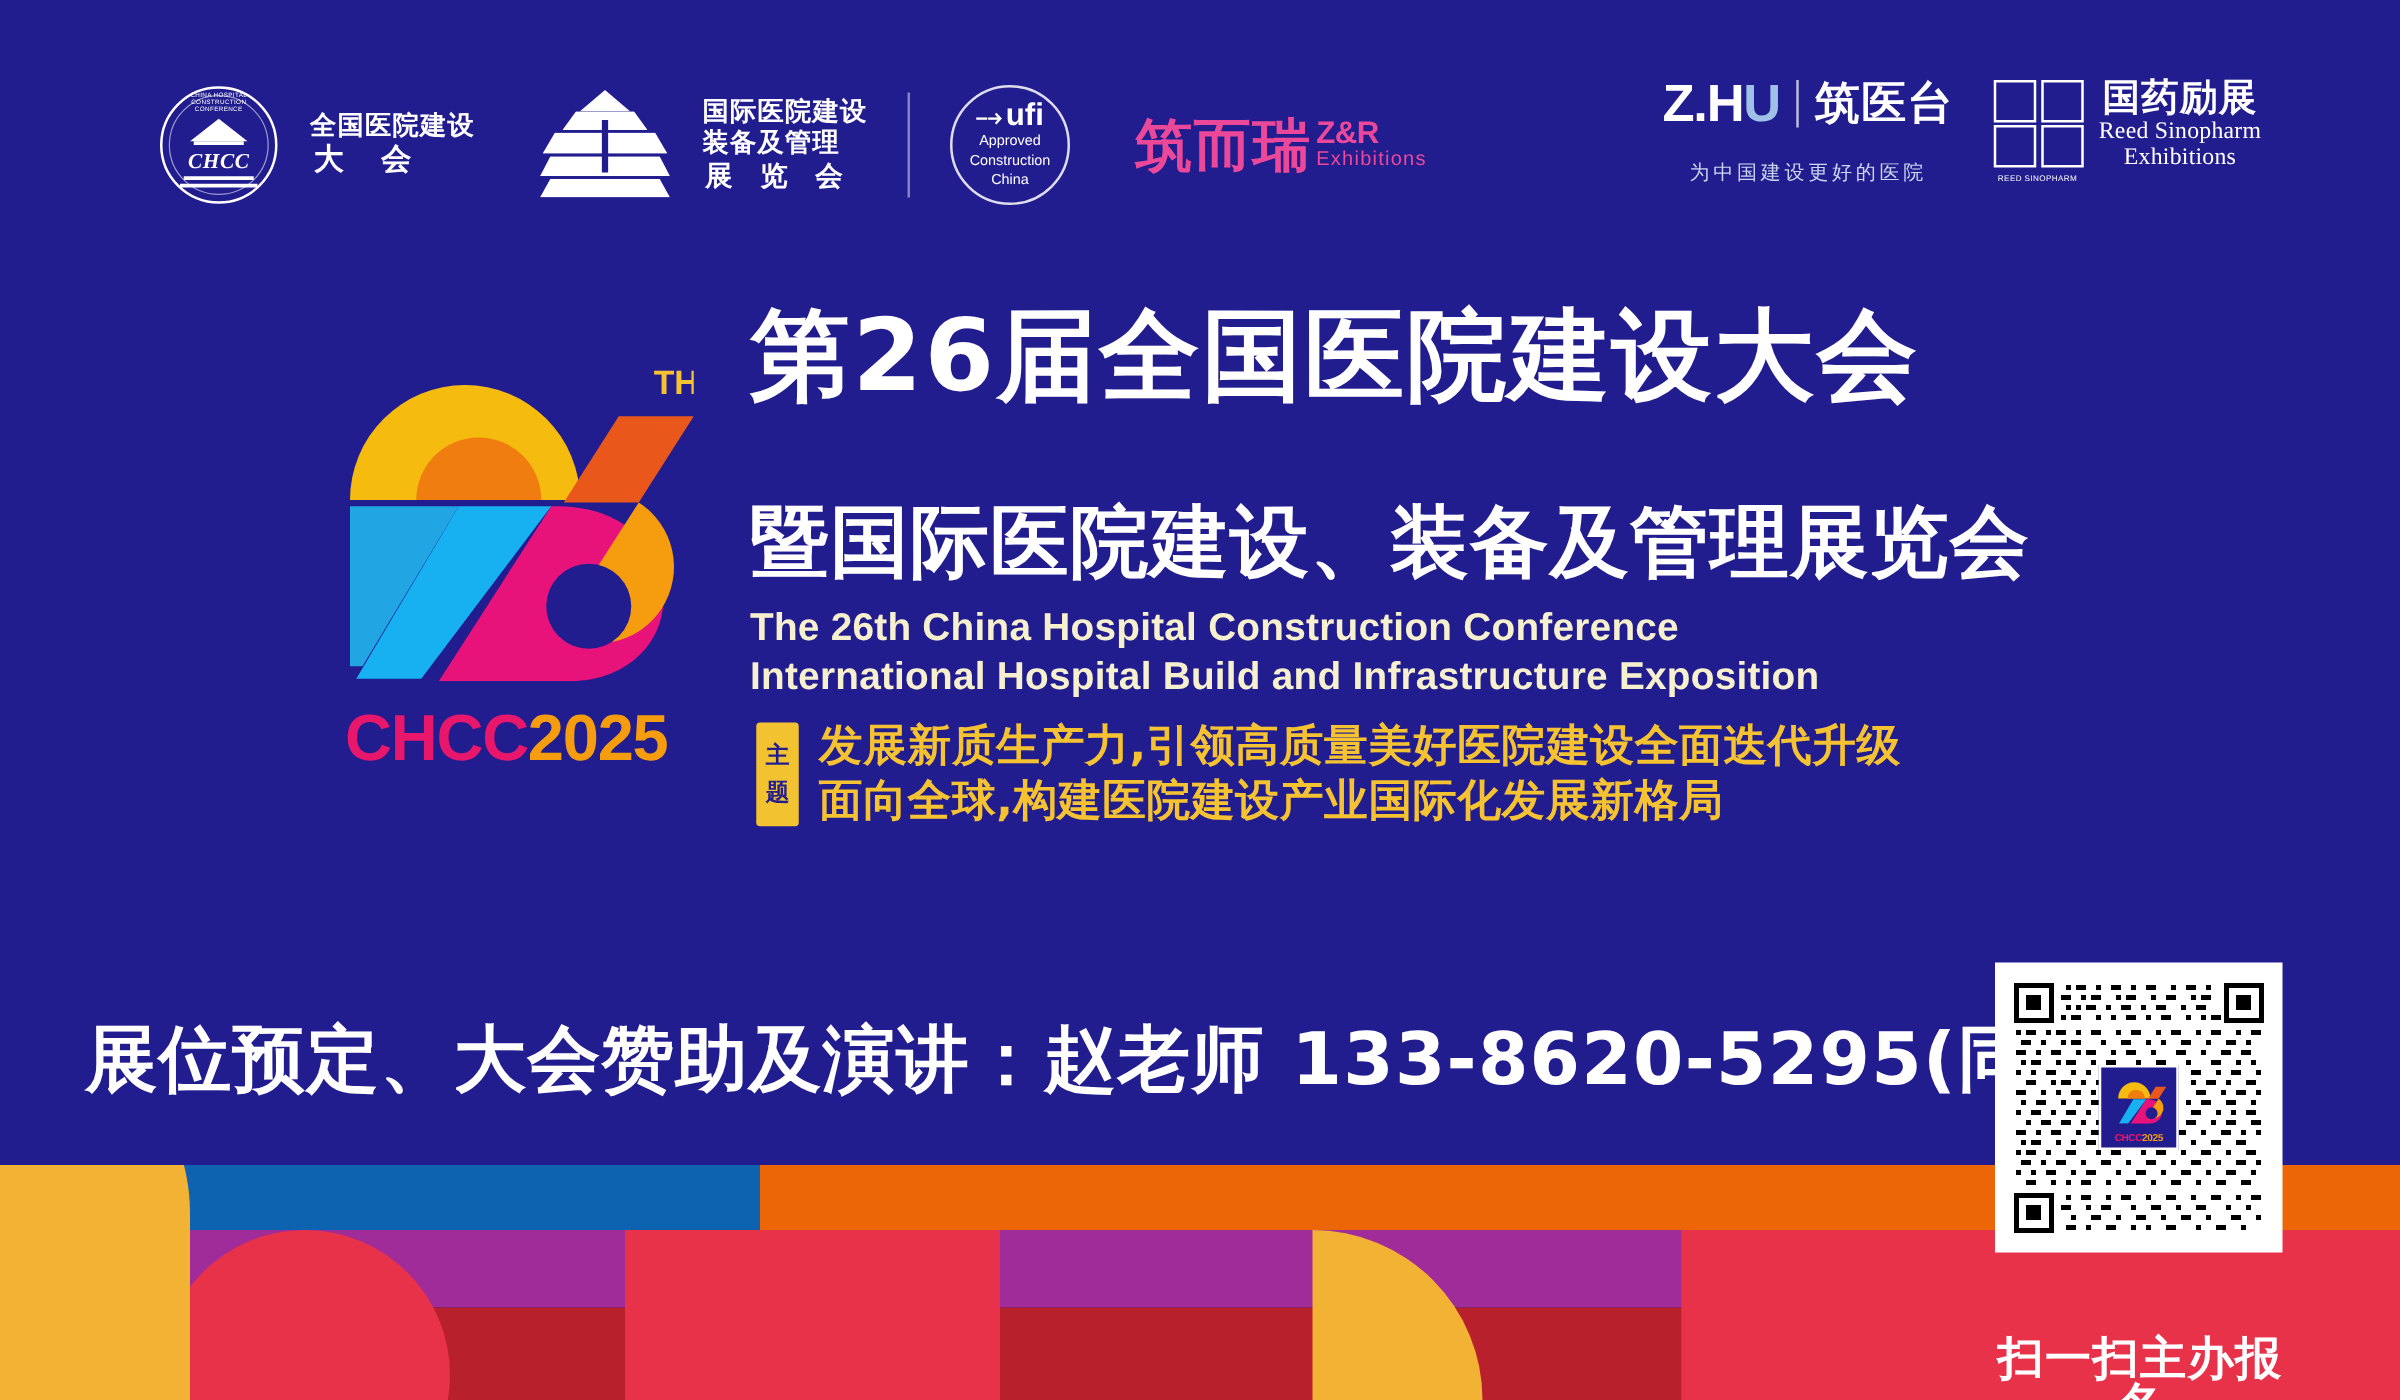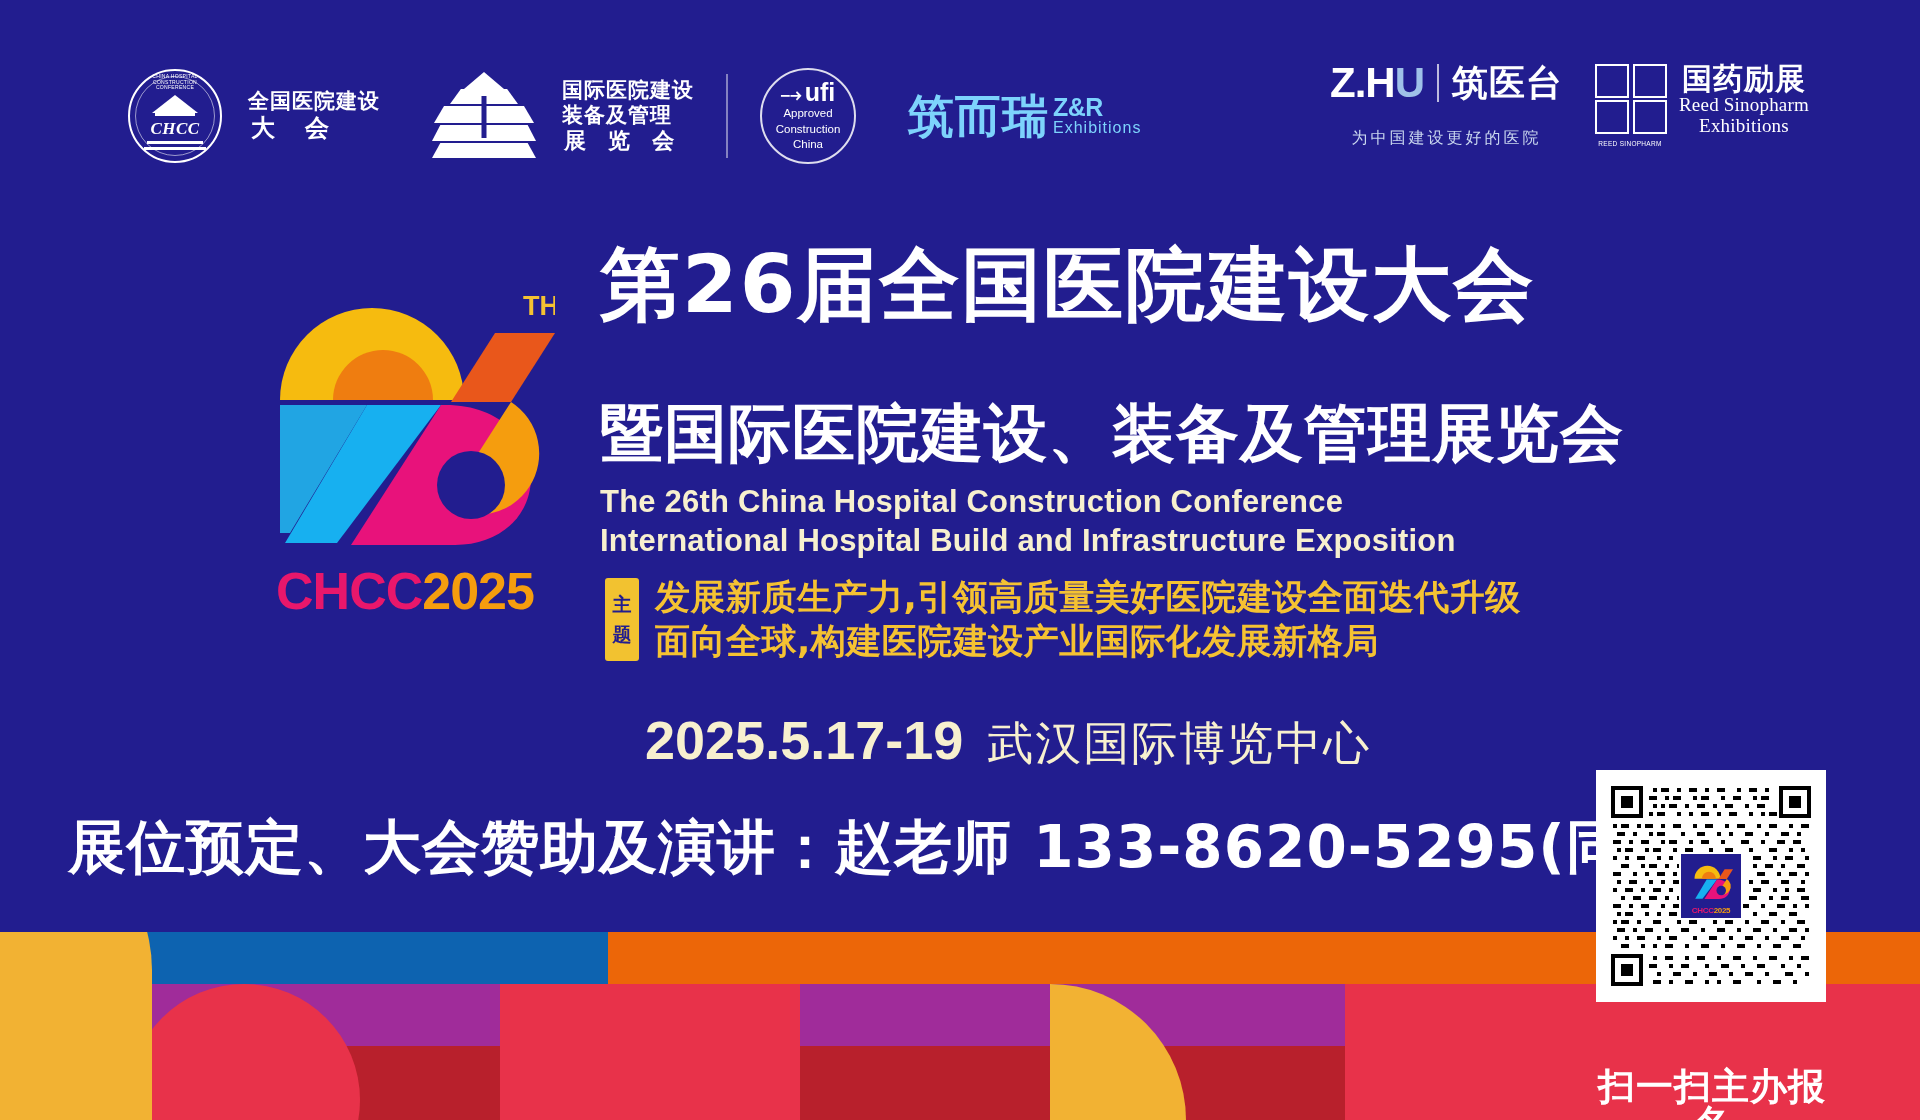--- a/index.html
+++ b/index.html
@@ -78,21 +78,21 @@
 
   
   .ufi{position:relative;width:96px;height:96px;border-radius:50%;
        border:2px solid rgba(255,255,255,.85);box-sizing:border-box;
        display:flex;flex-direction:column;align-items:center;justify-content:center;
        color:#fff;}
   .ufi .ufi-top{display:flex;align-items:center;gap:3px;font-size:25px;font-weight:700;line-height:1;}
   .ufi .swoosh{font-size:20px;transform:translateY(1px);}
   .ufi .ufi-sub{font-size:11.5px;line-height:1.18;text-align:center;margin-top:2px;}
 
-  .zr{display:flex;align-items:flex-end;gap:4px;color:#7dd3fc;}
+  .zr{display:flex;align-items:center;gap:4px;color:#ec4899;}
   .zr .zr-cn{font-size:46px;font-weight:800;letter-spacing:1px;line-height:1;
              font-family:"DejaVu Sans",sans-serif;}
   .zr .zr-en{display:flex;flex-direction:column;line-height:1.05;padding-bottom:2px;}
   .zr .zr-en .a{font-size:25px;font-weight:700;letter-spacing:-.5px;}
   .zr .zr-en .b{font-size:16px;font-weight:400;letter-spacing:1px;}
 
   
   .zhu{display:flex;flex-direction:column;align-items:center;}
   .zhu .zhu-row{display:flex;align-items:center;gap:13px;}
   .zhu .zhu-z{font-size:42px;font-weight:800;color:#fff;letter-spacing:-1px;line-height:1;}
@@ -306,24 +306,20 @@
     <div class="theme-badge">
       <span>主</span>
       <span>题</span>
     </div>
     <div class="theme-lines">
       <div>发展新质生产力,引领高质量美好医院建设全面迭代升级</div>
       <div>面向全球,构建医院建设产业国际化发展新格局</div>
     </div>
   </div>
 
-  <div class="datebar">
-    <span class="d-num">2025.5.17-19</span>
-    <span class="d-venue">武汉国际博览中心</span>
-  </div>
 
   <div class="contact">展位预定、大会赞助及演讲：赵老师  133-8620-5295(同V)</div>
 
   <div class="decor">
     <div class="band d-blue"></div>
     <div class="band d-orange"></div>
     <div class="band d-magenta"></div>
     <div class="band d-darkred"></div>
     <div class="band d-crimson-r"></div>
     <div class="band d-red-half"></div>

